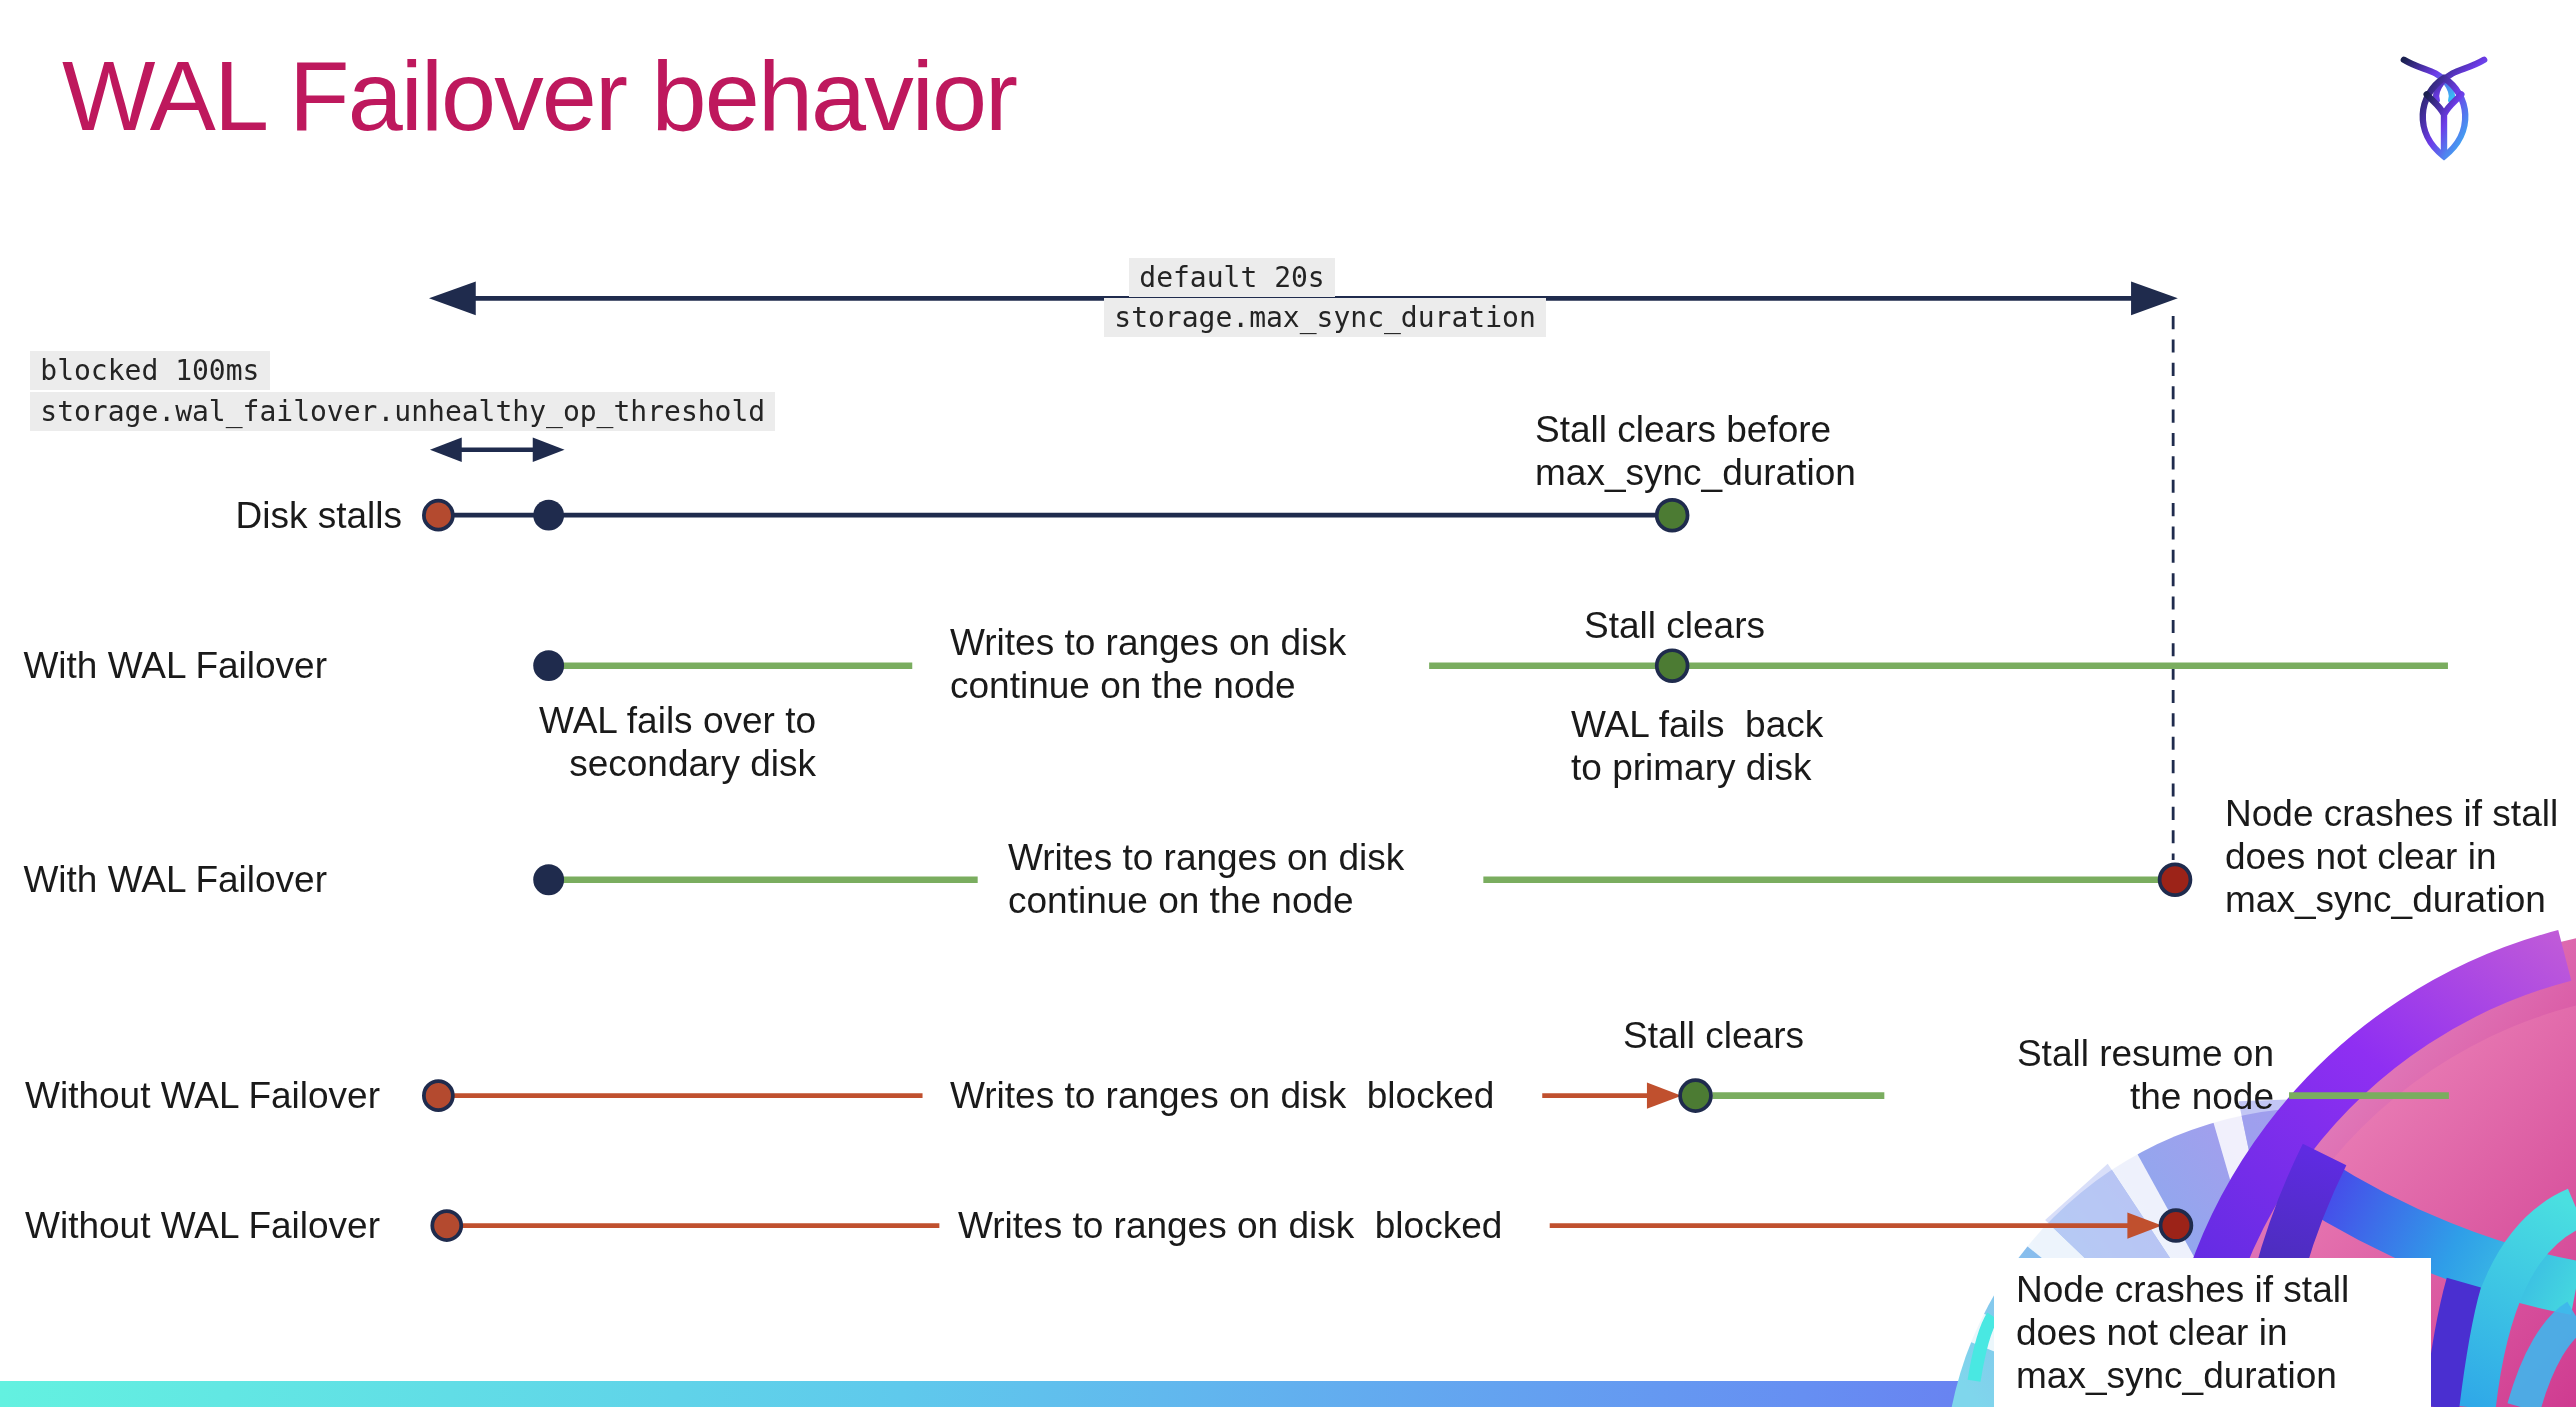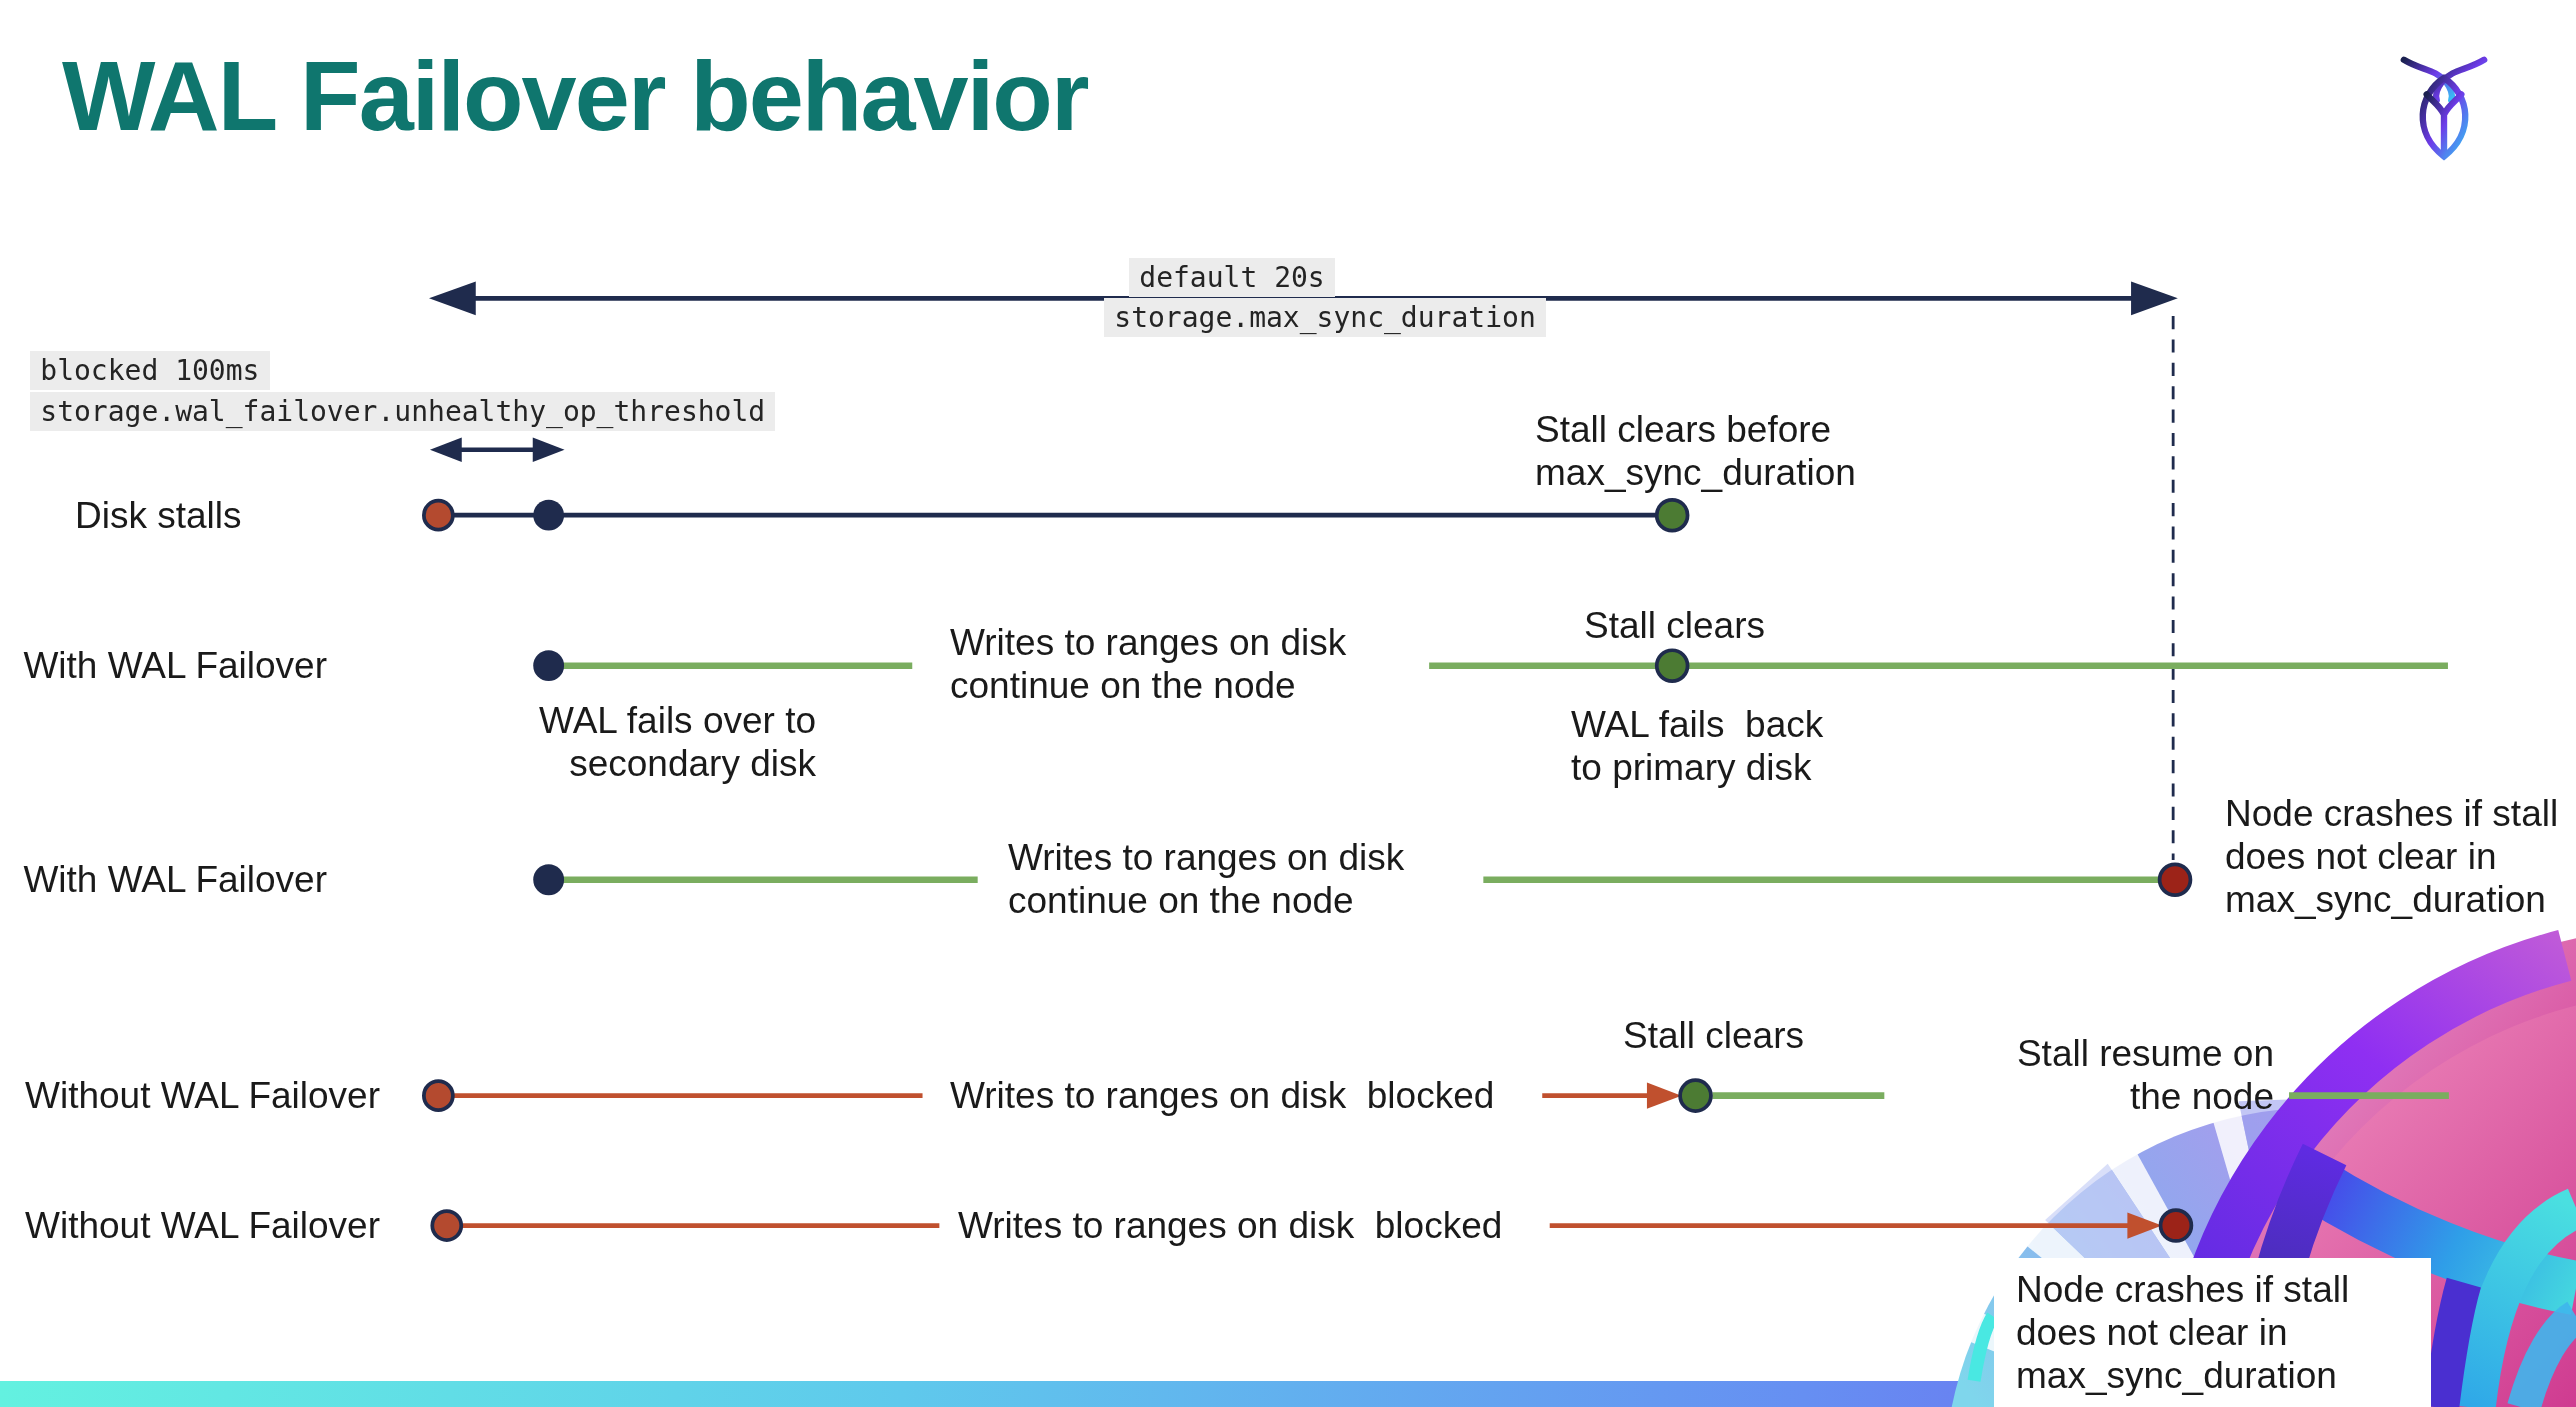--- a/index.html
+++ b/index.html
@@ -1,24 +1,24 @@
 <!DOCTYPE html>
 <html style="--navy: #1F2B4D; --green_line: #7AAD5F; --green_dot: #4C7B33; --red_line: #C0502E; --stall_dot: #B44A2F; --crash_dot: #9C2318; --text: #1A1A1A; --chip_bg: #ECECEC; --bar1: #63F1E0; --bar2: #5FC9EC; --bar3: #668FF2; --bar4: #7154EE; --brand_gradient_start: #1B2150; --brand_gradient_mid: #6D3BE8; --brand_gradient_end: #35C3F5; --art_pink: #D23490; --art_purple: #8F2FF2; --art_cyan: #45D8DF;font-size:15px"><head>
 <meta charset="utf-8">
 <style>
   html,body{margin:0;padding:0;background:#ffffff;}
   body{width:2576px;height:1408px;position:relative;overflow:hidden;
        font-family:"Liberation Sans",sans-serif;color:var(--text,#1a1a1a);}
   .abs{position:absolute;}
-  #title{left:62px;top:39px;font-size:99px;font-weight:700;letter-spacing:-1.9px;color:#0f766e;white-space:nowrap;}
+  #title{left:62px;top:39px;font-size:99px;font-weight:400;letter-spacing:-1.9px;color:#be185d;white-space:nowrap;}
   .chip{position:absolute;display:inline-block;background:var(--chip_bg,#ececec);
         font-family:"DejaVu Sans Mono",monospace;font-size:28px;line-height:30px;
         padding:4.7px 10.3px;color:#242424;white-space:pre;z-index:6;}
   .lbl{position:absolute;font-size:37px;line-height:43px;white-space:pre-wrap;z-index:6;}
-  .right{text-align:left;}
+  .right{text-align:right;}
   .center{text-align:right;}
   #stage-svg{position:absolute;left:0;top:0;z-index:5;pointer-events:none;}
   #art-svg{position:absolute;left:0;top:0;z-index:2;pointer-events:none;}
   #bottom-bar{left:0;top:1381px;width:2576px;height:27px;z-index:1;
       background:linear-gradient(90deg,var(--bar1,#63f1e0) 0%,var(--bar2,#5fc9ec) 35%,var(--bar3,#668ff2) 70%,var(--bar4,#7154ee) 100%);}
   #crash-box{left:1994px;top:1258px;width:437px;height:150px;background:#ffffff;z-index:3;}
   #crash-box-text{left:2016px;top:1268px;z-index:6;}
   #logo{left:2398px;top:47px;z-index:6;}
   
   .s-navy{stroke:var(--navy);}  .s-green{stroke:var(--green_line);}  .s-red{stroke:var(--red_line);}

